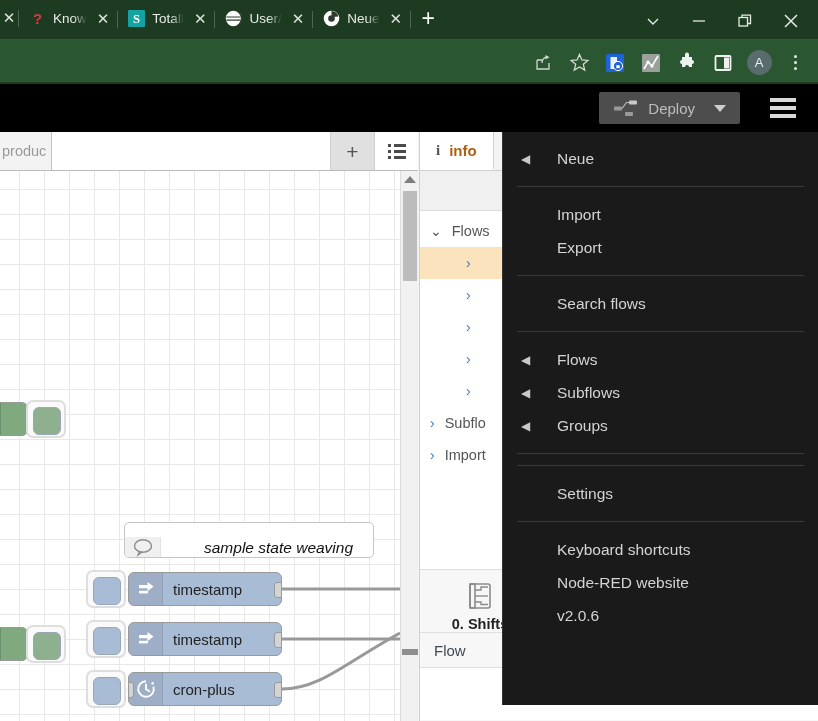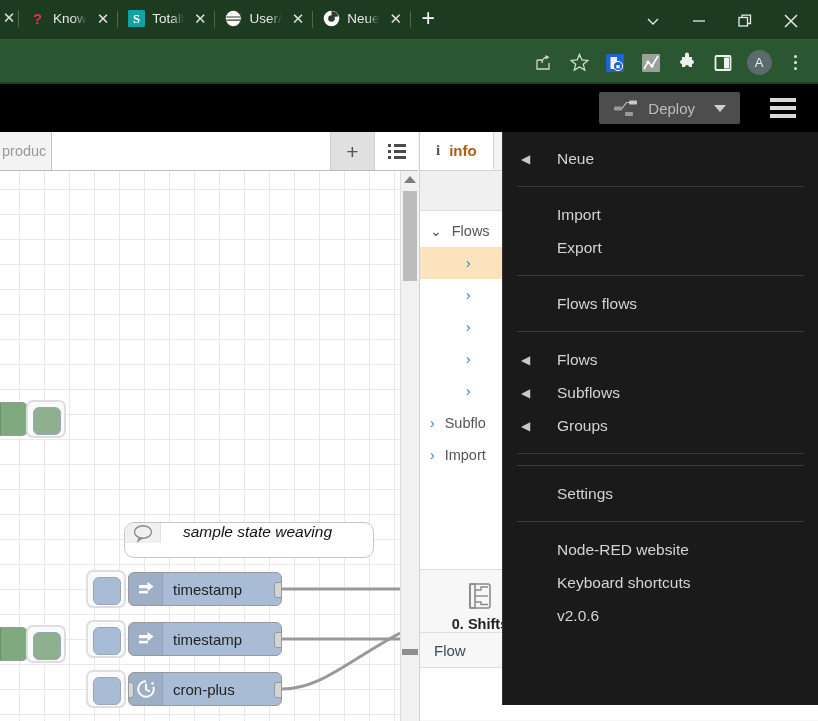--- a/index.html
+++ b/index.html
@@ -164,22 +164,22 @@
     background: #d4d4d4; border: 1px solid #999; top: 9px;
   }
   .port.out { right: -7px; }
   .port.in { left: -7px; }
   .ghost-box {
     position: absolute; top: -2px; width: 40px; height: 38px;
     border: 2px solid #dedede; border-radius: 7px; background: #fafafa;
   }
   .ghost-inner { position: absolute; top: 5px; width: 28px; height: 28px; border-radius: 6px; border: 1px solid #9aa7b8; }
   .comment-node {
-    position: absolute; height: 36px; border: 1px solid #c6c6c6; border-radius: 10px;
-    background: #fff; display: flex; align-items: flex-start; overflow: hidden;
+    position: absolute; height: 36px; border: 1px solid #c6c6c6; border-radius: 5px;
+    background: #fff; display: flex; align-items: flex-end; overflow: hidden; gap: 21px;
   }
   .comment-icon-cell { width: 36px; background: #f0f0f0; display:flex; align-items:center; justify-content:center; border-right: 1px solid #e2e2e2;}
   .comment-text { display:flex; align-items:center; padding: 0 14px 0 22px; font-style: italic; font-size: 15.5px; color: #111; }
   .node-status { position: absolute; display: flex; align-items: center; gap: 6px; font-size: 12.5px; color: #888; white-space: nowrap; }
   .status-dot { width: 11px; height: 11px; border-radius: 2px; background: #3fa9f5; display:block; }
 
   
   .sidebar {
     position: absolute; top: 0; left: 419px; width: 399px; height: 589px;
     background: #fff; border-left: 1px solid #d0d0d0;
@@ -582,21 +582,21 @@
 
     <div class="menu-item indent">
       <span class="mi-label">Import</span>
     </div>
     <div class="menu-item indent">
       <span class="mi-label">Export</span>
     </div>
     <div class="menu-sep"></div>
 
     <div class="menu-item indent">
-      <span class="mi-label">Flows flows</span>
+      <span class="mi-label">Search flows</span>
     </div>
     <div class="menu-sep"></div>
 
     <div class="menu-item">
       <span class="mi-caret">◀</span>
       <span class="mi-label">Flows</span>
     </div>
     <div class="menu-item">
       <span class="mi-caret">◀</span>
       <span class="mi-label">Subflows</span>
@@ -608,23 +608,23 @@
     <div class="menu-sep"></div>
 
     <div class="menu-sep"></div>
 
     <div class="menu-item indent">
       <span class="mi-label">Settings</span>
     </div>
     <div class="menu-sep"></div>
 
     <div class="menu-item indent">
+      <span class="mi-label">Keyboard shortcuts</span>
+    </div>
+    <div class="menu-item indent">
       <span class="mi-label">Node-RED website</span>
-    </div>
-    <div class="menu-item indent">
-      <span class="mi-label">Keyboard shortcuts</span>
     </div>
     <div class="menu-item indent">
       <span class="mi-label">v2.0.6</span>
     </div>
   </div>
 
 </div>
 
 </body></html>

